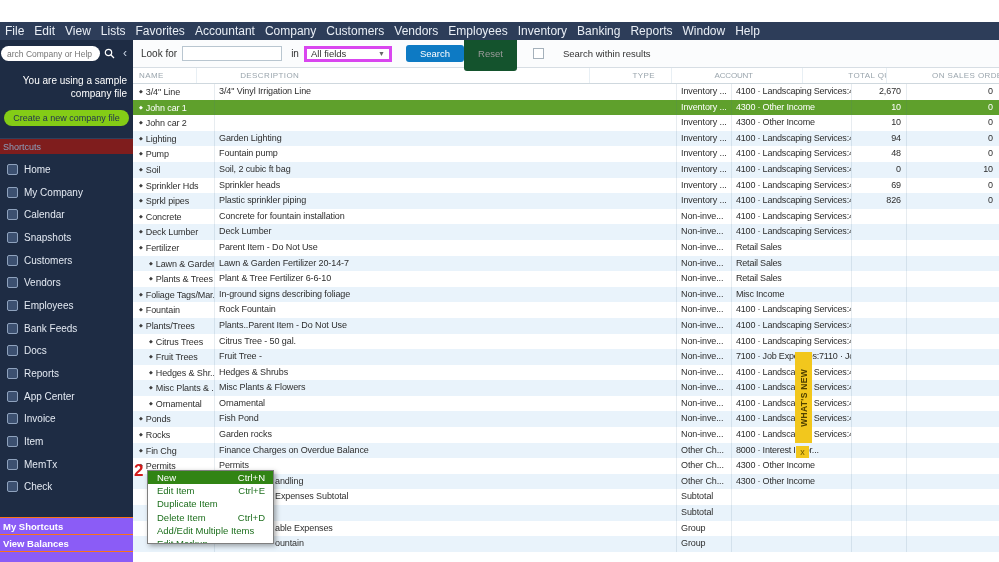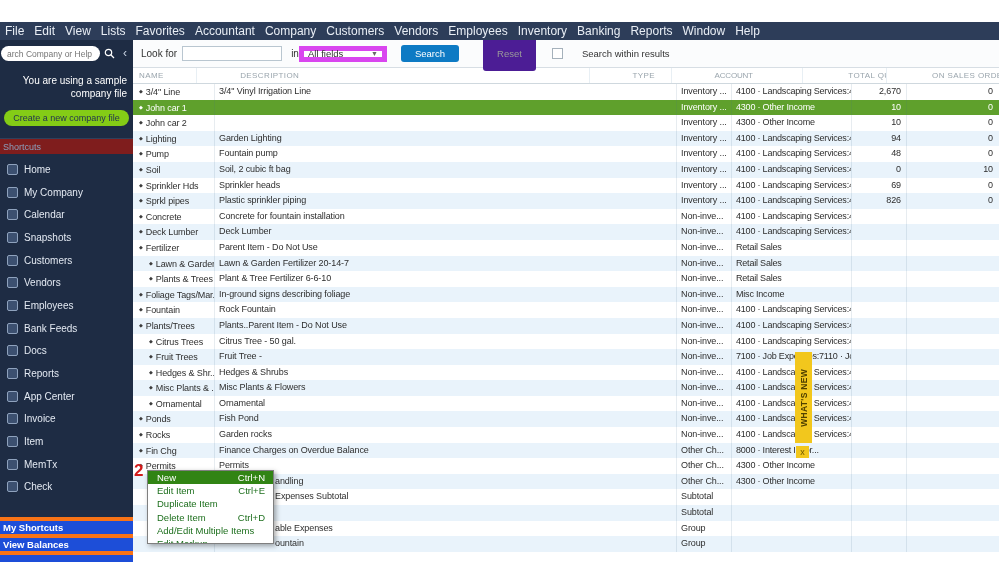--- a/index.html
+++ b/index.html
@@ -24,37 +24,37 @@
   .sb-create-btn { position:absolute; top:70px; left:4px; width:125px; height:16px; background:#84cc16;
     border:none; border-radius:8px; font-size:9px; color:#24344f; cursor:pointer; line-height:15px; }
   .sb-sec-header { position:absolute; top:98px; left:0; width:133px; height:16px; background:#7f1d1d;
     border-top:1px solid #30405c; color:#8ba0bd; font-size:9px; line-height:16px; padding-left:3px; }
   .sb-items { position:absolute; top:118px; left:0; width:131px; }
   .sb-item { height:22.7px; display:flex; align-items:center; padding-left:7px; cursor:pointer; }
   .sb-icon { width:11px; height:11px; border:1px solid #8fa2bd; border-radius:2px; background:#3c5070;
     margin-right:6px; flex:none; }
   .sb-label { font-size:10px; color:#e3e9f2; white-space:nowrap; }
   .sb-footer { position:absolute; bottom:0; left:0; width:133px; }
-  .sb-foot-row { height:17px; background:#1d4ed8; border-top:4px solid #f97316; display:flex;
+  .sb-foot-row { height:17px; background:#8b5cf6; border-top:1px solid #f97316; display:flex;
     align-items:center; padding-left:3px; font-size:9.5px; font-weight:bold; color:#fff; cursor:pointer; white-space:nowrap; }
   .sb-foot-row.filler { height:11px; cursor:default; }
 
   
   .search-panel { position:absolute; left:133px; top:40px; width:866px; height:28px; background:#fbfcfd;
     border-bottom:1px solid #d7dee4; display:flex; align-items:center; z-index:3; }
   .sp-label { font-size:10px; color:#333; margin-left:8px; }
   .sp-input { width:100px; height:15px; border:1px solid #b9c6d0; background:#fff; margin-left:5px;
     font-size:10px; padding:0 3px; outline:none; }
   .sp-in { font-size:10px; color:#333; margin-left:9px; }
-  .sp-select { width:88px; height:16px; border:5px solid #d946ef; background:#fff; 
+  .sp-select { width:88px; height:16px; border:3px solid #d946ef; background:#fff; margin-left:5px;
     display:flex; align-items:center; justify-content:space-between; padding:0 4px; font-size:9.5px; color:#333; cursor:pointer;text-align:right; }
   .sp-select .arrow { font-size:7px; color:#666; }
   .btn-search { margin-left:14px; width:58px; height:17px; background:#0d7ac4; color:#fff; border:none;
     border-radius:3px; font-size:9.5px; cursor:pointer; }
-  .btn-reset { margin-left:24px; width:53px; height:34px; background:#4c1d95; color:#9a9a9a; border:none;
+  .btn-reset { margin-left:0; width:53px; height:34px; background:#14532d; color:#9a9a9a; border:none;
     border-radius:3px; font-size:9.5px; cursor:pointer; }
   .sp-checkbox { margin-left:16px; width:11px; height:11px; border:1px solid #a5b1bb; background:#fff; cursor:pointer; }
   .sp-cb-label { font-size:9.5px; color:#333; margin-left:19px; }
 
   
   .thead { position:absolute; left:133px; top:68px; width:866px; height:16px; background:#fff;
     border-bottom:1px solid #cfd8de; display:flex; z-index:2;gap:39px; }
   .hcell { font-size:8px; color:#9aa5ad; letter-spacing:0.4px; line-height:16px; padding-left:6px;
     border-right:1px solid #e8eff4; overflow:hidden; white-space:nowrap; cursor:pointer; }
   .rows { position:absolute; left:133px; top:84px; width:866px; z-index:1; }

